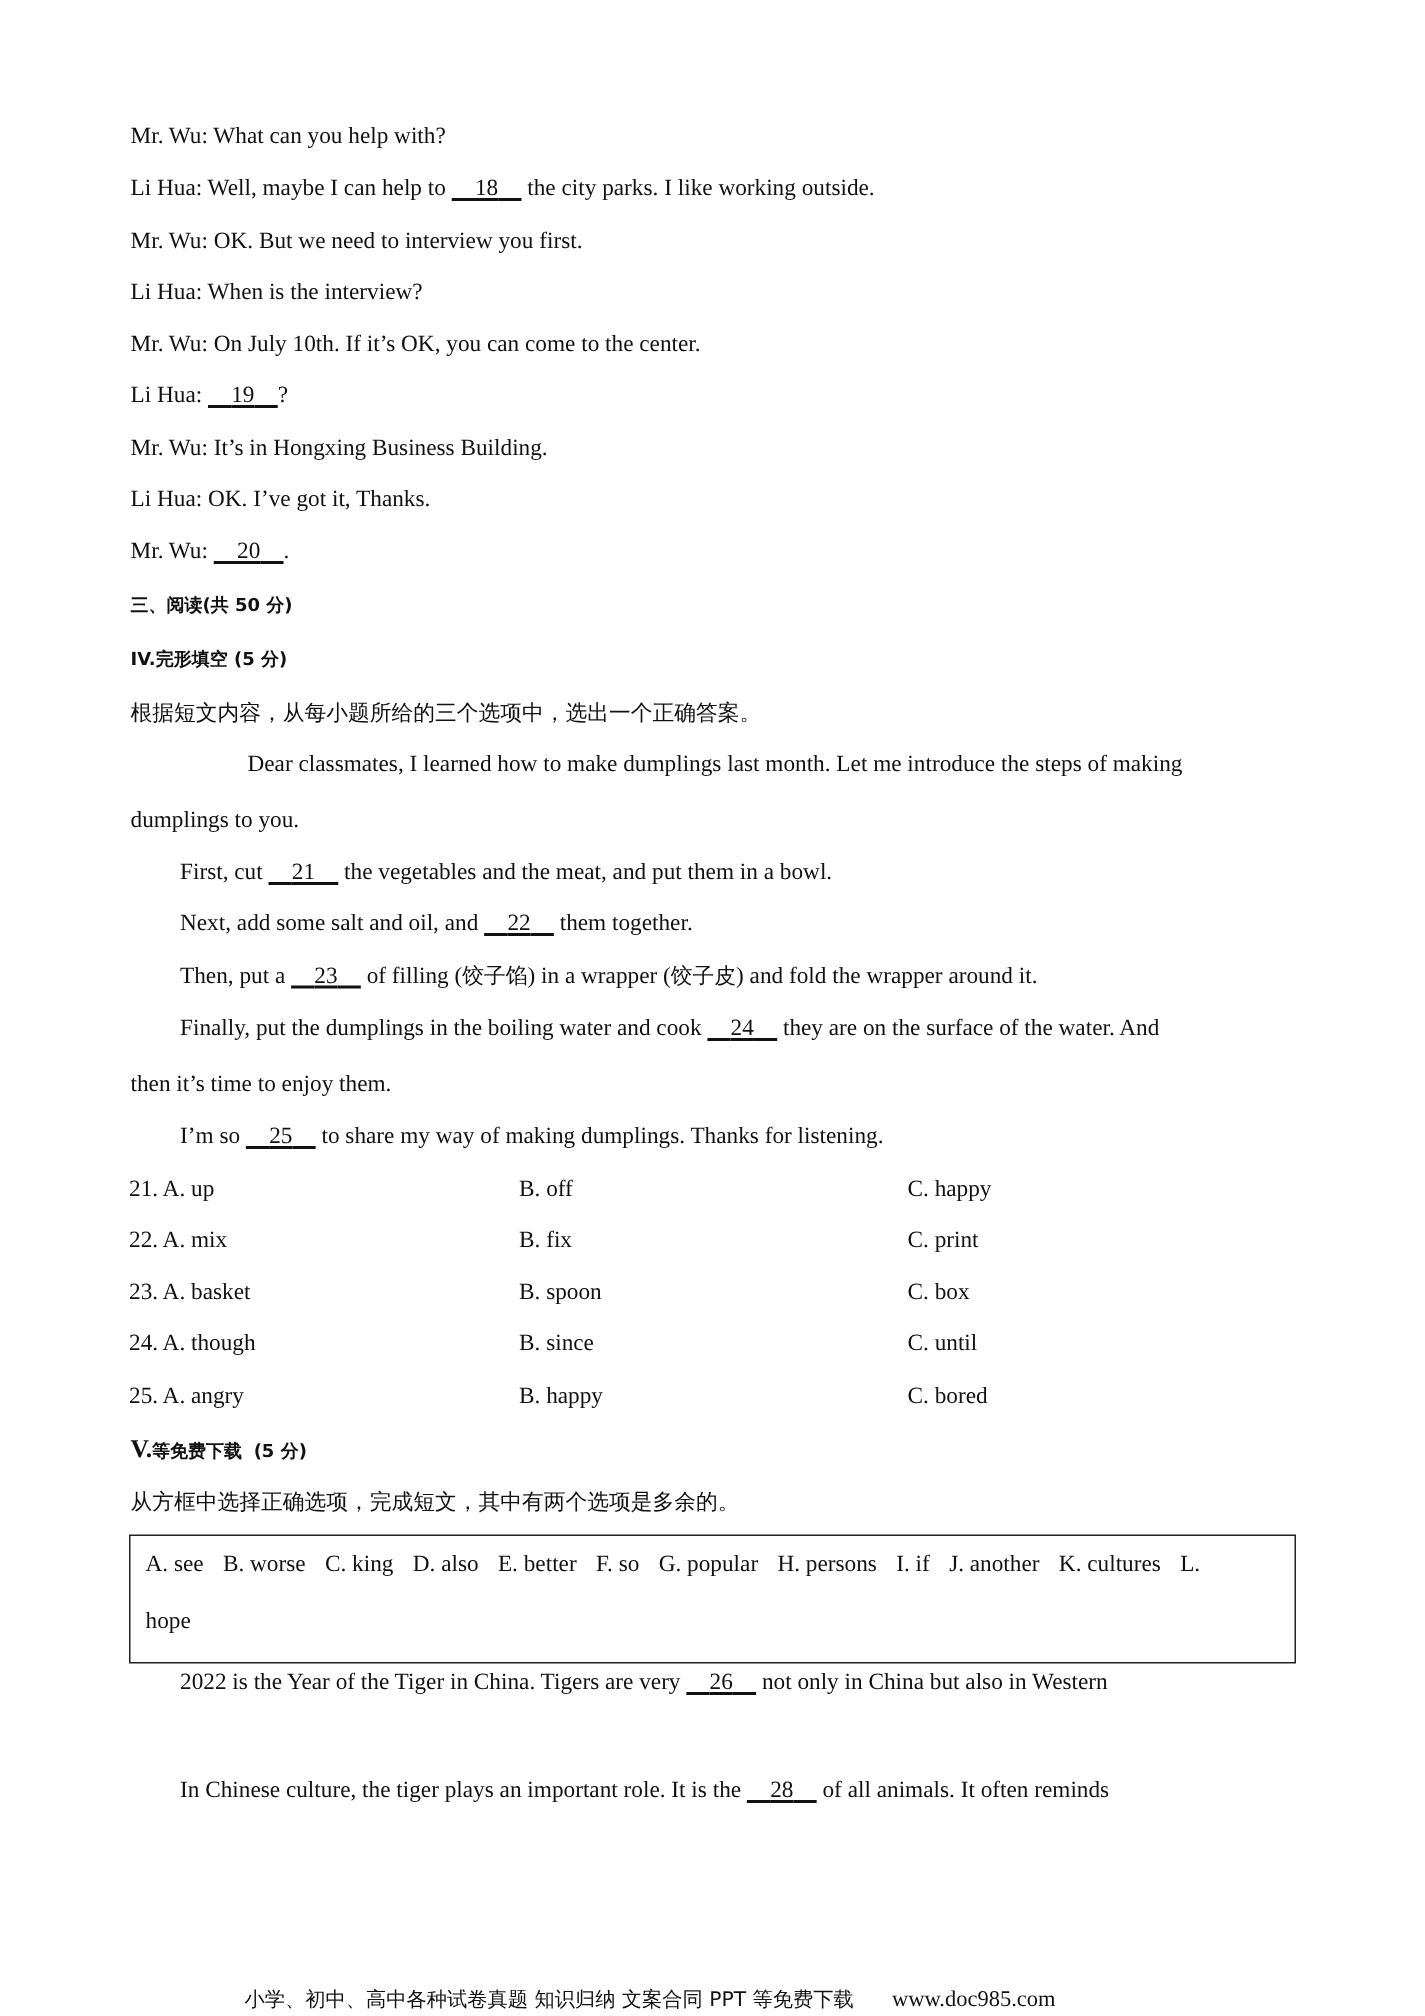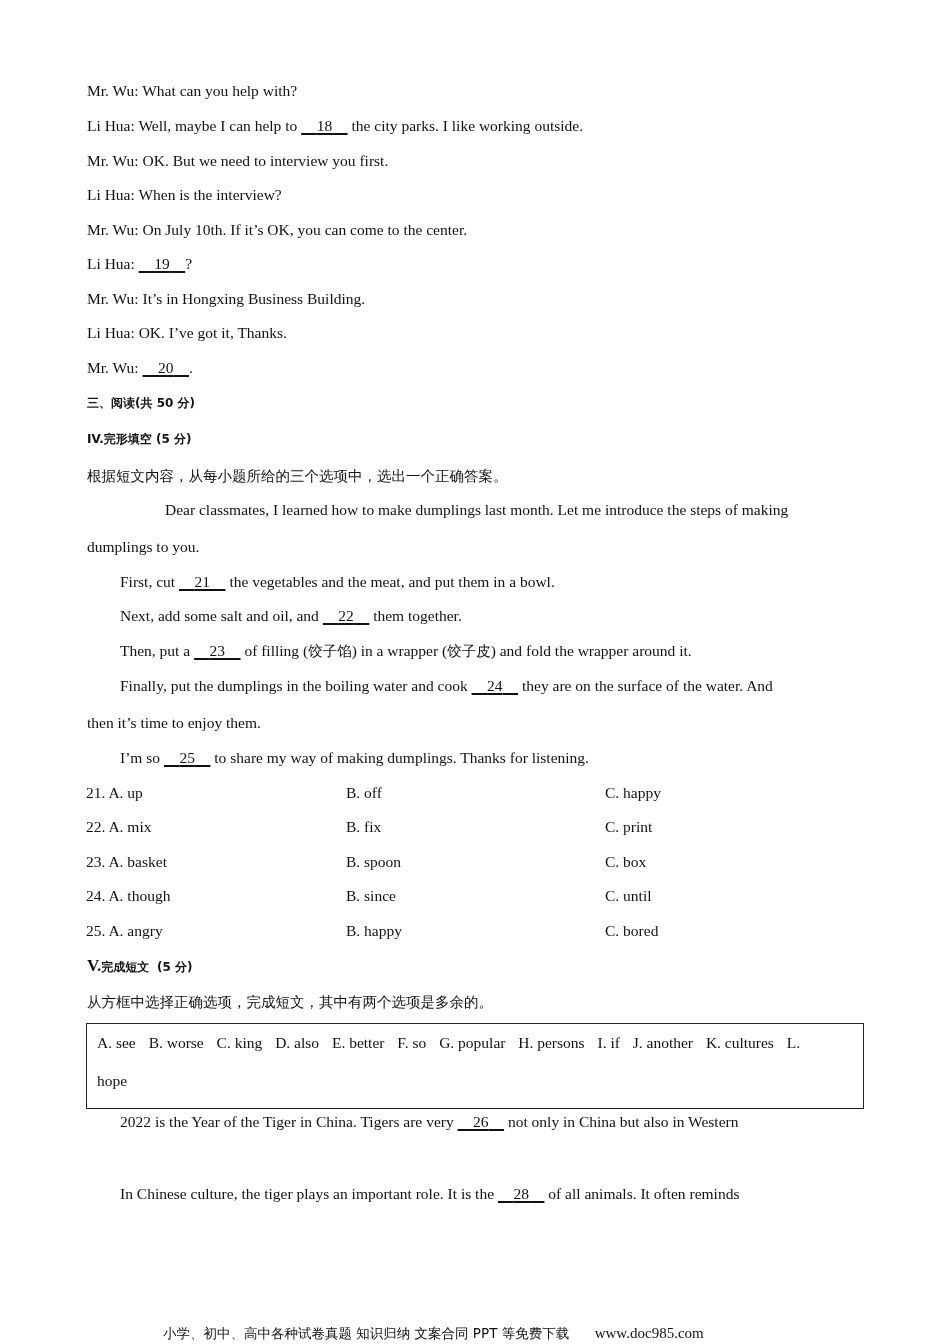--- a/index.html
+++ b/index.html
@@ -187,21 +187,21 @@
     <div class="opt" style="left:86px; top:886px;"><span>24.</span> <span>A. though</span></div>
     <div class="opt" style="left:346px; top:886px;">B. since</div>
     <div class="opt" style="left:605px; top:886px;">C. until</div>
 
     <div class="opt" style="left:86px; top:921px;"><span>25.</span> <span>A. angry</span></div>
     <div class="opt" style="left:346px; top:921px;">B. happy</div>
     <div class="opt" style="left:605px; top:921px;">C. bored</div>
   </div>
 
   <div class="line" style="top:956px;">
-    <span class="bold">V.</span><span class="zh-bold">完成短文</span>&nbsp;&nbsp;<span class="zh-bold">(5 分)</span>
+    <span class="bold">V.</span><span class="zh-bold">等免费下载</span>&nbsp;&nbsp;<span class="zh-bold">(5 分)</span>
   </div>
   <div class="line zh" style="top:992px;">从方框中选择正确选项，完成短文，其中有两个选项是多余的。</div>
 
   <div class="box">
     <div class="boxline" style="top:9px;">
       <span class="word-item">A. see</span>
       <span class="word-item">B. worse</span>
       <span class="word-item">C. king</span>
       <span class="word-item">D. also</span>
       <span class="word-item">E. better</span>

